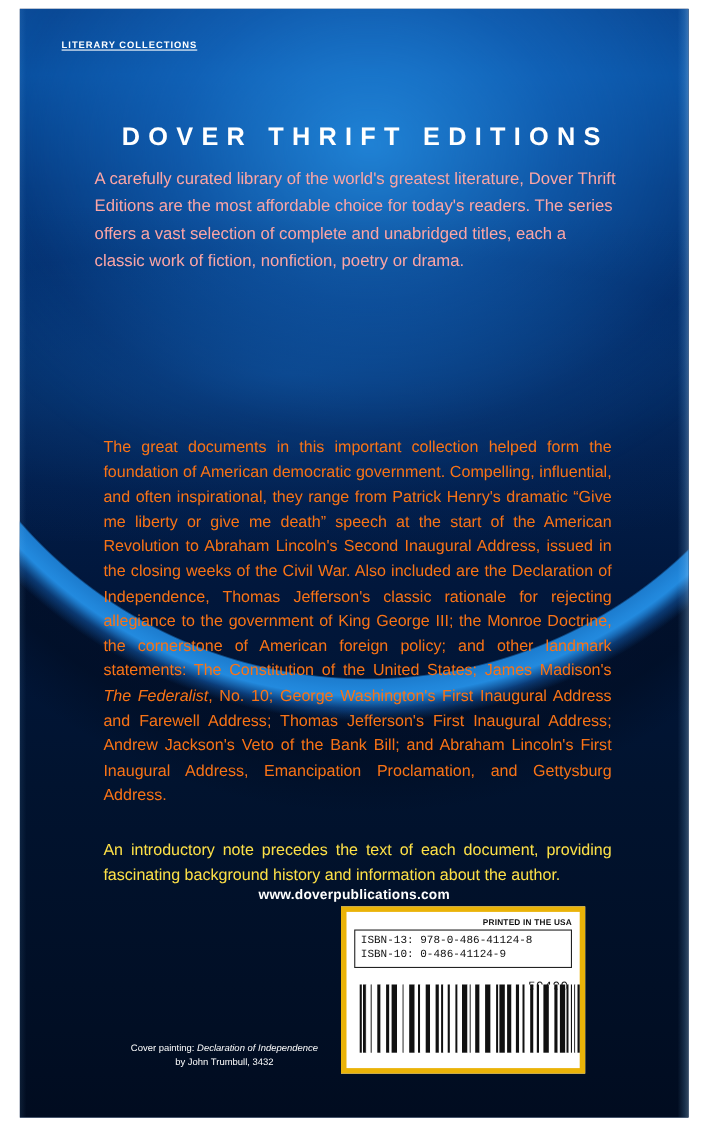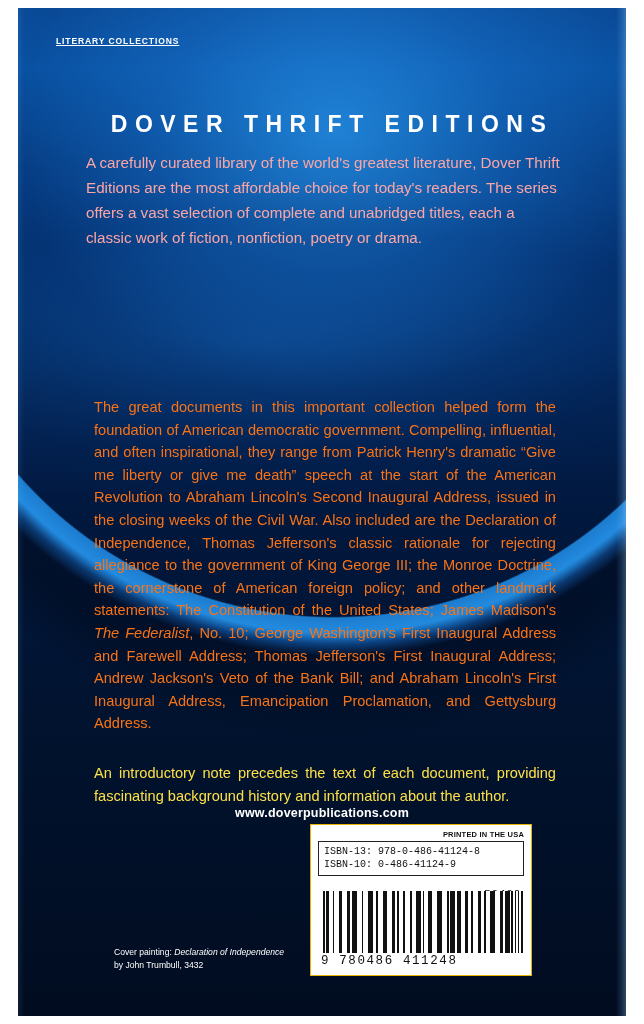--- a/index.html
+++ b/index.html
@@ -220,21 +220,21 @@
   }
 
   
   .barcode-block {
     position: absolute;
     left: 292px;
     top: 816px;
     width: 222px;
     height: 152px;
     background: #ffffff;
-    border: 1px solid #eab308;
+    border: 5px solid #eab308;
     padding: 5px 7px 4px 7px;
   }
   .printed-usa {
     text-align: right;
     color: #111;
     font-size: 7.5px;
     font-weight: 700;
     letter-spacing: 0.2px;
     margin-bottom: 2px;
   }
@@ -279,20 +279,21 @@
     font-size: 12.5px;
     color: #111;
     letter-spacing: 1.6px;
   }
 
   .credit {
     position: absolute;
     left: 96px;
     top: 938px;
     width: 180px;
+    text-align: center;
     color: #ffffff;
     font-size: 8.6px;
     line-height: 12.5px;
   }
   .credit em { font-style: italic; }
 </style>
 </head>
 <body>
 
 <div class="page">
@@ -388,20 +389,19 @@
             <span style="width: 2.41935%; background: rgb(17, 17, 17);"></span>
             <span style="width: 0.806452%; background: rgb(255, 255, 255);"></span>
             <span style="width: 0.806452%; background: rgb(17, 17, 17);"></span>
             <span style="width: 0.806452%; background: rgb(255, 255, 255);"></span>
             <span style="width: 0.806452%; background: rgb(17, 17, 17);"></span>
             <span style="width: 0.806452%; background: rgb(255, 255, 255);"></span>
             <span style="width: 0.806452%; background: rgb(17, 17, 17);"></span>
             <span style="width: 0.806452%; background: rgb(255, 255, 255);"></span>
             <span style="width: 0.806452%; background: rgb(17, 17, 17);"></span>
           </div>
-        <div class="bars-number">9 780486 411248</div>
       </div>
 
       <div class="credit"><span>Cover painting: </span><em>Declaration of Independence</em><br><span>by John Trumbull, 3432</span></div>
 
     </div>
   </div>
 </div>
 
 </body></html>

